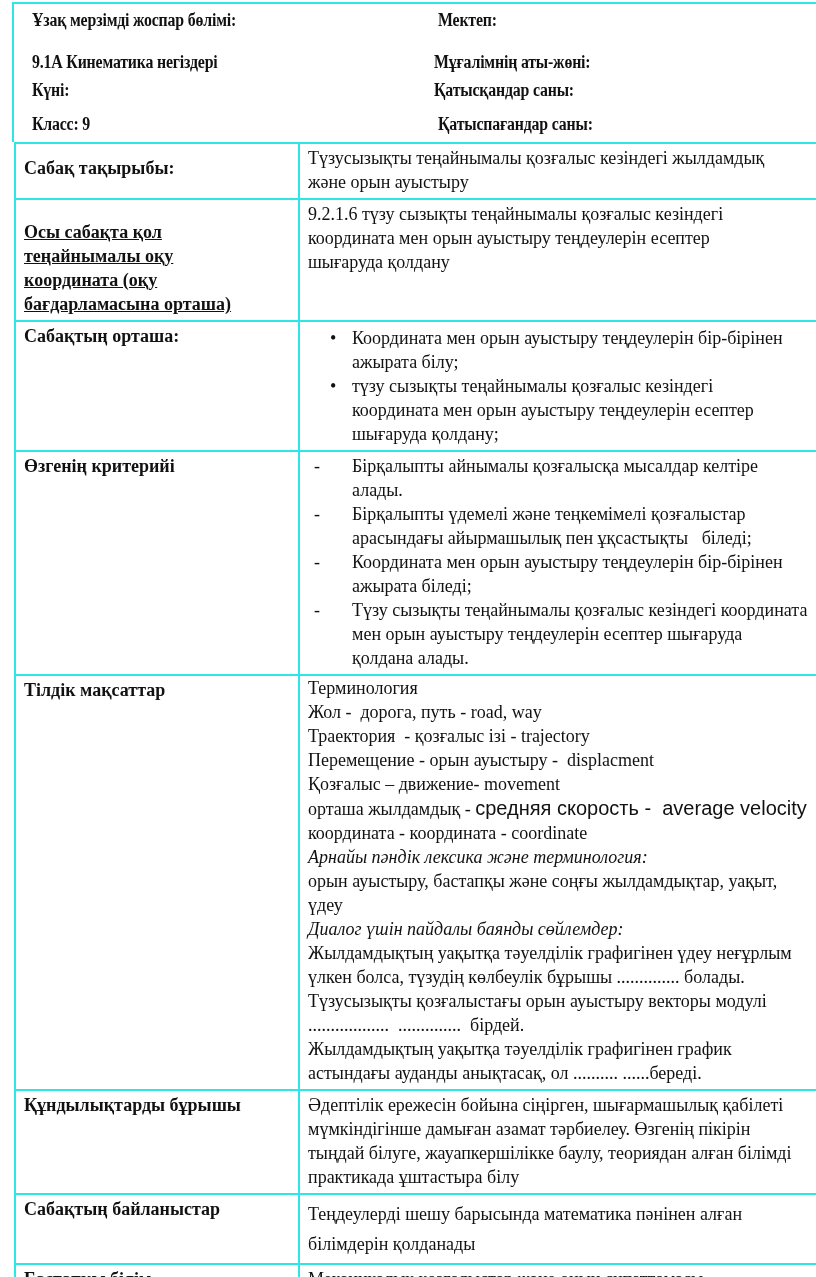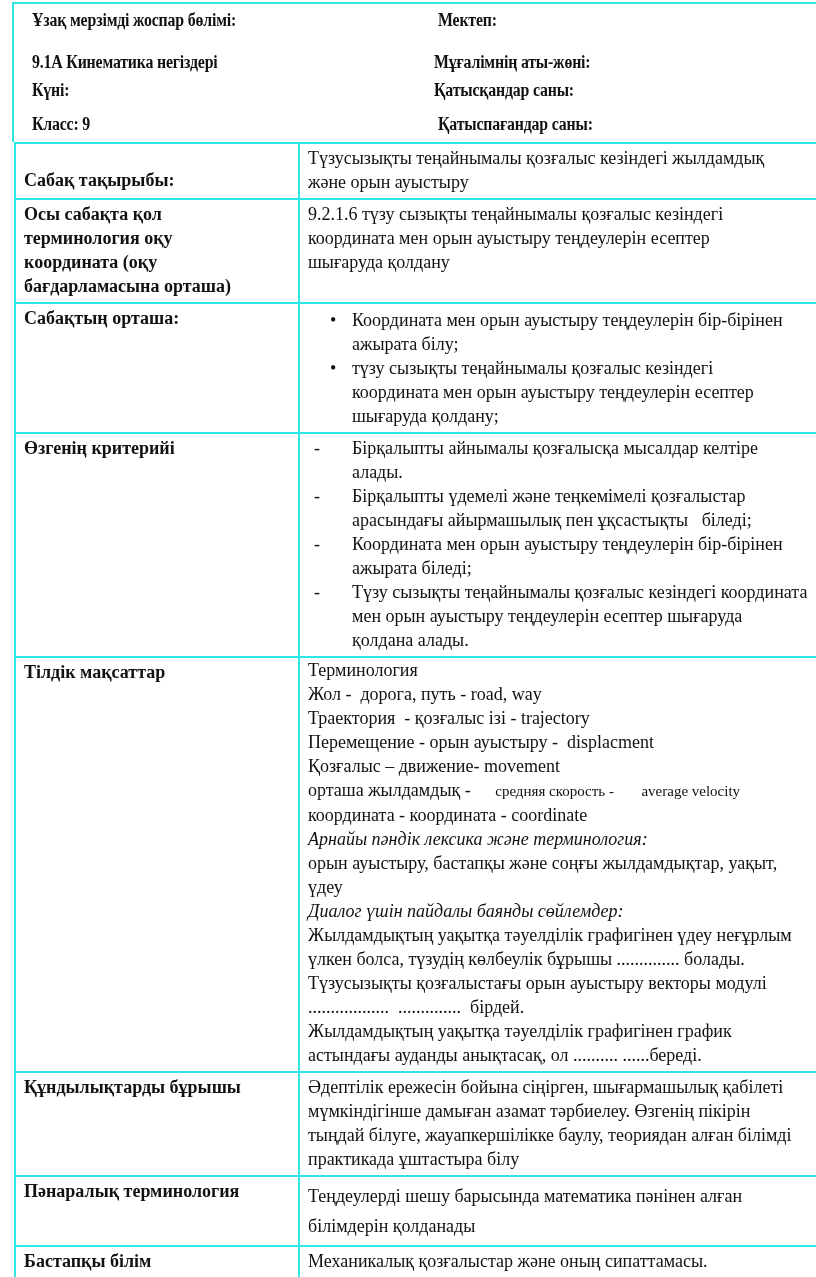--- a/index.html
+++ b/index.html
@@ -12,52 +12,52 @@
   td.lbl { width: 268px; font-weight: bold; padding-top: 8px; }
   td.val { }
   .ul-list { margin: 0; padding: 2px 0 0 0; list-style: none; }
   .ul-list li { position: relative; padding-left: 44px; }
   .ul-list li:before { content: "\2022"; position: absolute; left: 22px; top: 0; font-size: 18px; }
   .dash-list { margin: 0; padding: 0; list-style: none; }
   .dash-list li { position: relative; padding-left: 44px; }
   .dash-list li:before { content: "-"; position: absolute; left: 6px; top: 0; }
   .it { font-style: italic; }
   .line { display: block; white-space: nowrap; }
-  .sans-small { font-family: Liberation Serif, serif; font-size: 15px; margin-left: 20px; }
+  .sans-small { font-family: Liberation Sans, sans-serif; font-size: 20px; }
 </style>
 </head>
 <body>
 
 <div class="page">
 
   <div class="header">
     <span class="hl" style="left:18px; top:6px;">Ұзақ мерзімді жоспар бөлімі:</span>
     <span class="hl" style="left:424px; top:6px;">Мектеп:</span>
     <span class="hl" style="left:18px; top:48px;">9.1А Кинематика негіздері</span>
     <span class="hl" style="left:420px; top:48px;">Мұғалімнің аты-жөні:</span>
     <span class="hl" style="left:18px; top:76px;">Күні:</span>
     <span class="hl" style="left:420px; top:76px;">Қатысқандар саны:</span>
     <span class="hl" style="left:18px; top:110px;">Класс: 9</span>
     <span class="hl" style="left:424px; top:110px;">Қатыспағандар саны:</span>
   </div>
 
   <table class="plan">
     <tbody>
         <tr style="height:52px;">
-      <td class="lbl" style="padding-top:24px;">Сабақ тақырыбы:</td>
+      <td class="lbl" style="padding-top:12px;">Сабақ тақырыбы:</td>
       <td class="val">
         <span class="line">Түзусызықты теңайнымалы қозғалыс кезіндегі жылдамдық</span>
         <span class="line">және орын ауыстыру</span>
       </td>
     </tr>
 
     <tr style="height:104px;">
-      <td class="lbl" style="padding-top:2px;">
+      <td class="lbl" style="padding-top:20px;text-decoration:underline;">
         <span class="line">Осы сабақта қол</span>
-        <span class="line">терминология оқу</span>
+        <span class="line">теңайнымалы оқу</span>
         <span class="line">координата (оқу</span>
         <span class="line">бағдарламасына орташа)</span>
       </td>
       <td class="val">
         <span class="line">9.2.1.6 түзу сызықты теңайнымалы қозғалыс кезіндегі</span>
         <span class="line">координата мен орын ауыстыру теңдеулерін есептер</span>
         <span class="line">шығаруда қолдану</span>
       </td>
     </tr>
 
@@ -130,21 +130,21 @@
       <td class="lbl">Құндылықтарды бұрышы</td>
       <td class="val">
         <span class="line">Әдептілік ережесін бойына сіңірген, шығармашылық қабілеті</span>
         <span class="line">мүмкіндігінше дамыған азамат тәрбиелеу. Өзгенің пікірін</span>
         <span class="line">тыңдай білуге, жауапкершілікке баулу, теориядан алған білімді</span>
         <span class="line">практикада ұштастыра білу</span>
       </td>
     </tr>
 
     <tr style="height:68px;">
-      <td class="lbl">Пәнаралық терминология</td>
+      <td class="lbl">Сабақтың байланыстар</td>
       <td class="val" style="line-height:30px; padding-top:4px;">
         <span class="line">Теңдеулерді шешу барысында математика пәнінен алған</span>
         <span class="line">білімдерін қолданады</span>
       </td>
     </tr>
 
     <tr style="height:78px;">
       <td class="lbl">Бастапқы білім</td>
       <td class="val">
         <span class="line">Механикалық қозғалыстар және оның сипаттамасы.</span>

